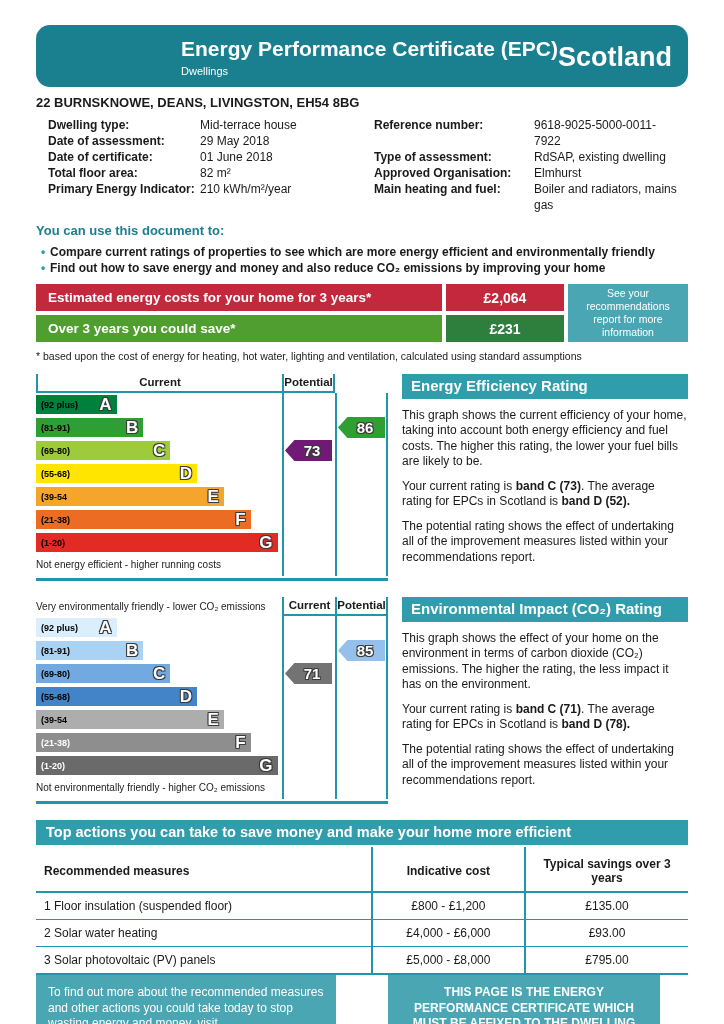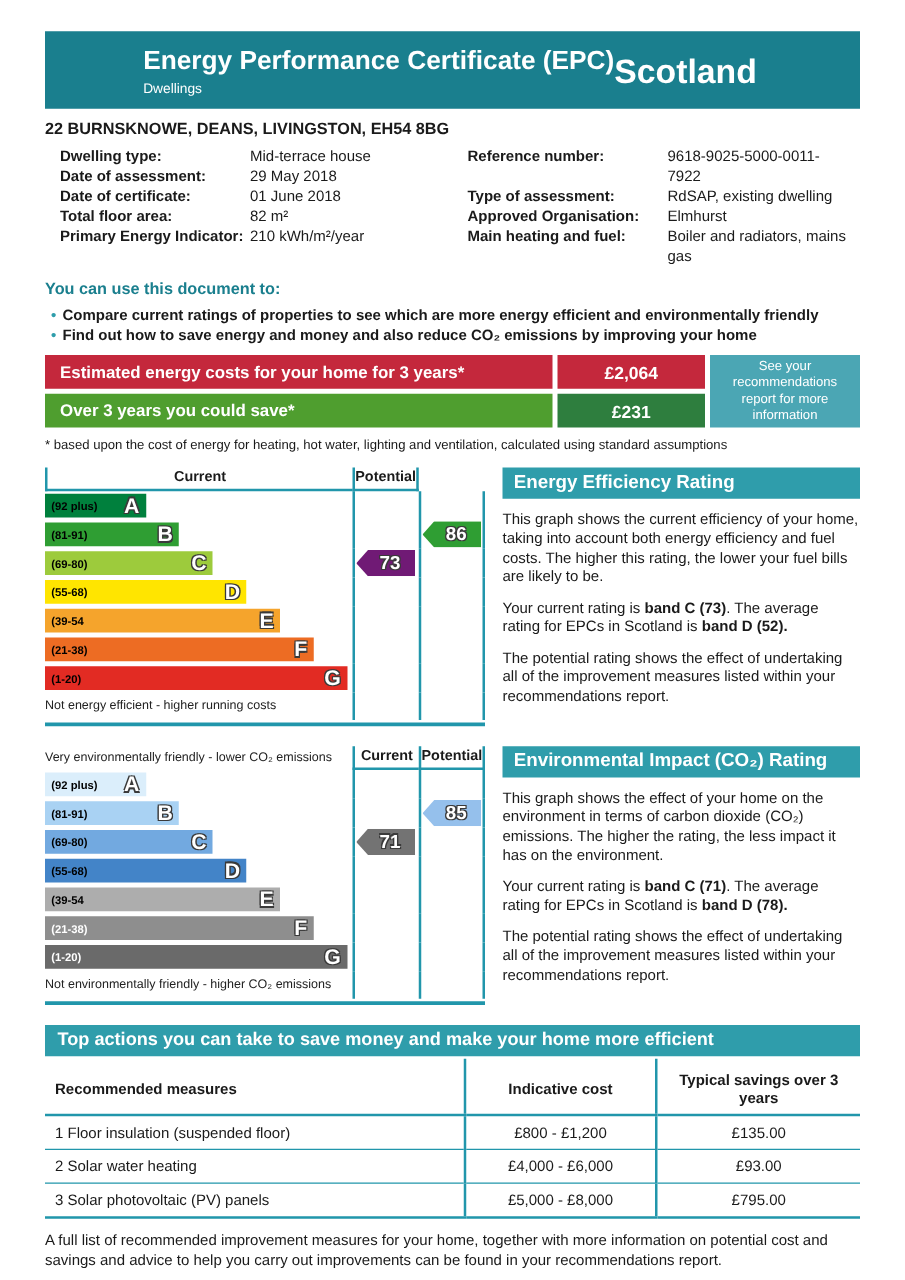--- a/index.html
+++ b/index.html
@@ -13,22 +13,22 @@
   }
   *{box-sizing:border-box;margin:0;padding:0;}
   html,body{width:724px;}
   body{
     height:1024px;overflow:hidden;background:#ffffff;
     font-family:"Liberation Sans",sans-serif;color:#1a1a1a;
   }
   .page{padding:25px 36px 0 36px;}
 
   
-  .hdr{background:var(--teal-dark);color:#fff;display:flex;justify-content:center;
-       align-items:center;padding:9px 12px 7px 12px;height:62px;}
+  .hdr{background:var(--teal-dark);color:#fff;display:flex;justify-content:flex-end;
+       align-items:center;padding:9px 12px 7px 12px;height:62px;border-radius:14px;}
   .hdr-title{font-size:21px;font-weight:bold;line-height:24px;}
   .hdr-sub{font-size:11px;margin-top:4px;}
   .hdr-region{font-size:27px;font-weight:bold;padding-right:4px;}
 
   .address{font-size:13px;font-weight:bold;margin:8px 0 7px 0;}
 
   
   .details{display:flex;font-size:12px;line-height:16px;}
   .details-col{width:50%;}
   .detail-row{display:flex;padding-left:12px;}
@@ -398,20 +398,19 @@
         <td class="c v">£4,000 - £6,000</td>
         <td class="c v">£93.00</td>
       </tr>
       <tr class="lastrow">
         <td>3 Solar photovoltaic (PV) panels</td>
         <td class="c v">£5,000 - £8,000</td>
         <td class="c v">£795.00</td>
       </tr>
     </tbody>
   </table>
-  <div class="actions-note">A full list of recommended improvement measures for your home, together with more information on potential cost and savings and advice to help you carry out improvements can be found in your recommendations report.</div>
 
   <div class="footer-boxes">
     <div class="teal-box info">To find out more about the recommended measures and other actions you could take today to stop wasting energy and money, visit greenerscotland.org or contact Home Energy Scotland on 0808 808 2282.</div>
     <div class="teal-box notice">THIS PAGE IS THE ENERGY PERFORMANCE CERTIFICATE WHICH MUST BE AFFIXED TO THE DWELLING AND NOT BE REMOVED UNLESS IT IS REPLACED WITH AN UPDATED CERTIFICATE</div>
   </div>
 
 </div>
 
 </body></html>

